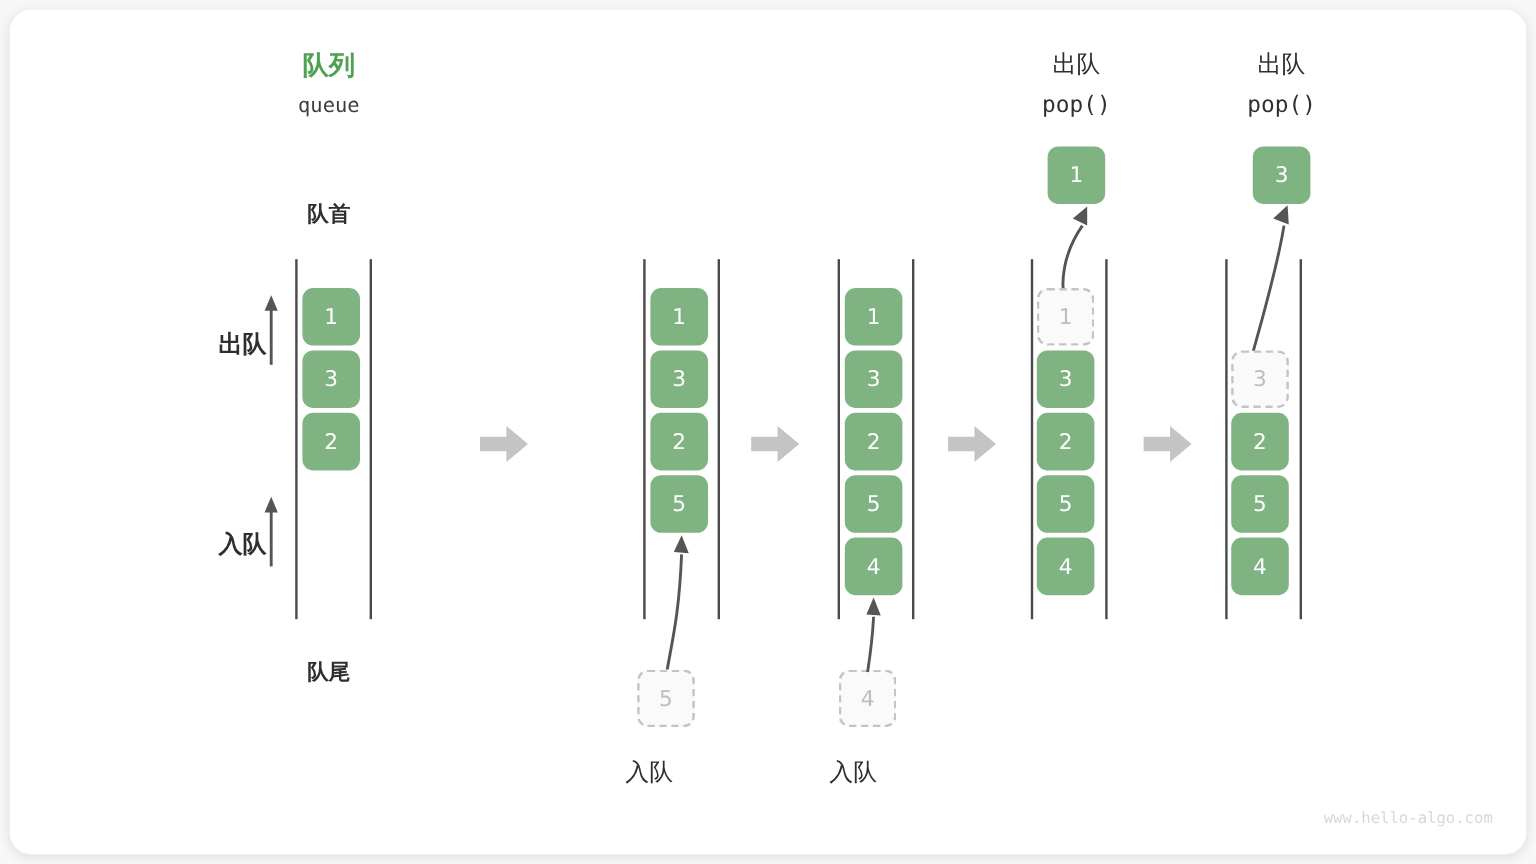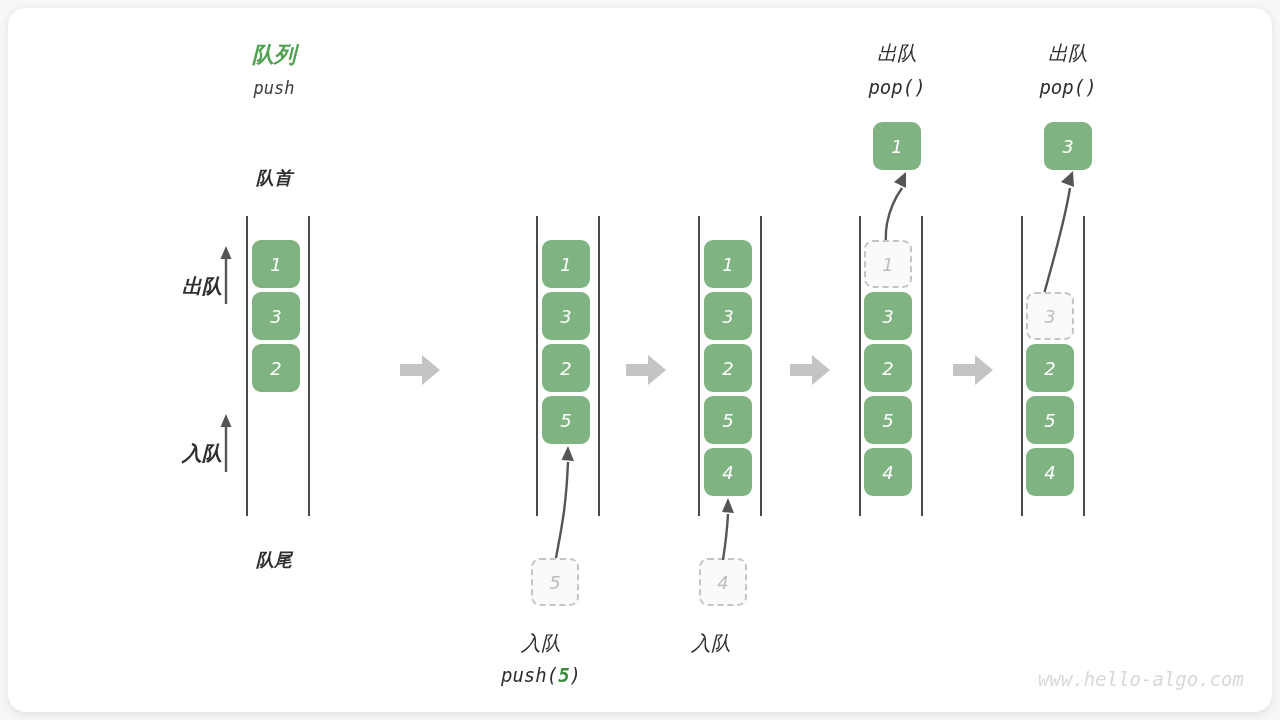--- a/index.html
+++ b/index.html
@@ -7,21 +7,20 @@
     padding: 0;
     background: #ffffff;
   }
   #canvas {
     position: relative;
     width: 1280px;
     height: 720px;
     background: #f7f7f7;
     overflow: hidden;
     font-family: "DejaVu Sans", "Liberation Sans", sans-serif;
-    font-style: italic;
   }
   #card {
     position: absolute;
     left: 8px;
     top: 8px;
     width: 1264px;
     height: 704px;
     background: #ffffff;
     border-radius: 18px;
     box-shadow: 0 2px 10px rgba(0,0,0,0.10);
@@ -95,34 +94,34 @@
 
   
   .flow-arrow { position: absolute; width: 40px; height: 34px; }
 
   
   .tick-arrow { position: absolute; }
 
   .watermark {
     position: absolute;
     font-family: "DejaVu Sans Mono", "Liberation Mono", monospace;
-    font-size: 19px;
+    font-size: 13px;
     color: #d8d8d8;
     white-space: nowrap;
   }
   svg { display: block; overflow: visible; }
 </style>
 </head>
 <body>
 
 <div id="canvas">
   <div id="card">
 
     <div class="abs title-cn" style="left:186px; top:32px; width:160px;">队列</div>
-    <div class="abs title-en" style="left:186px; top:70px; width:160px;">push</div>
+    <div class="abs title-en" style="left:186px; top:70px; width:160px;">queue</div>
 
     <div class="abs label-bold" style="left:186px; top:540px; width:160px;">队尾</div>
     <div class="abs label-bold" style="left:186px; top:158px; width:160px;">队首</div>
 
     <div class="rail" style="left:238px; top:208px; height:300px;"></div>
     <div class="rail" style="left:300px; top:208px; height:300px;"></div>
 
     <div class="cell" style="left:244px; top:232px;">1</div>
     <div class="cell" style="left:244px; top:284px;">3</div>
     <div class="cell" style="left:244px; top:336px;">2</div>
@@ -151,21 +150,20 @@
     <div class="cell" style="left:534px; top:336px;">2</div>
     <div class="cell" style="left:534px; top:388px;">5</div>
 
     <div class="cell ghost" style="left:523px; top:550px;">5</div>
     <svg class="abs" style="left:520px; top:432px;" width="60" height="120">
       <path d="M 28 118 C 33 90, 38 70, 40 22" stroke="#555" stroke-width="2.4" fill="none"></path>
       <polygon points="40,6 33.5,20 46,21" fill="#555"></polygon>
     </svg>
 
     <div class="abs op-cn" style="left:443px; top:622px; width:180px; text-align:center;">入队</div>
-    <div class="abs op-code" style="left:443px; top:656px; width:180px; text-align:center;"><span>push(</span><span class="num">5</span><span>)</span></div>
 
     <svg class="flow-arrow" style="left:618px; top:345px;" viewBox="0 0 40 34">
       <polygon points="0,11 22,11 22,2 40,17 22,32 22,23 0,23" fill="#c4c4c4"></polygon>
     </svg>
 
     <div class="rail" style="left:690px; top:208px; height:300px;"></div>
     <div class="rail" style="left:752px; top:208px; height:300px;"></div>
 
     <div class="cell" style="left:696px; top:232px;">1</div>
     <div class="cell" style="left:696px; top:284px;">3</div>

